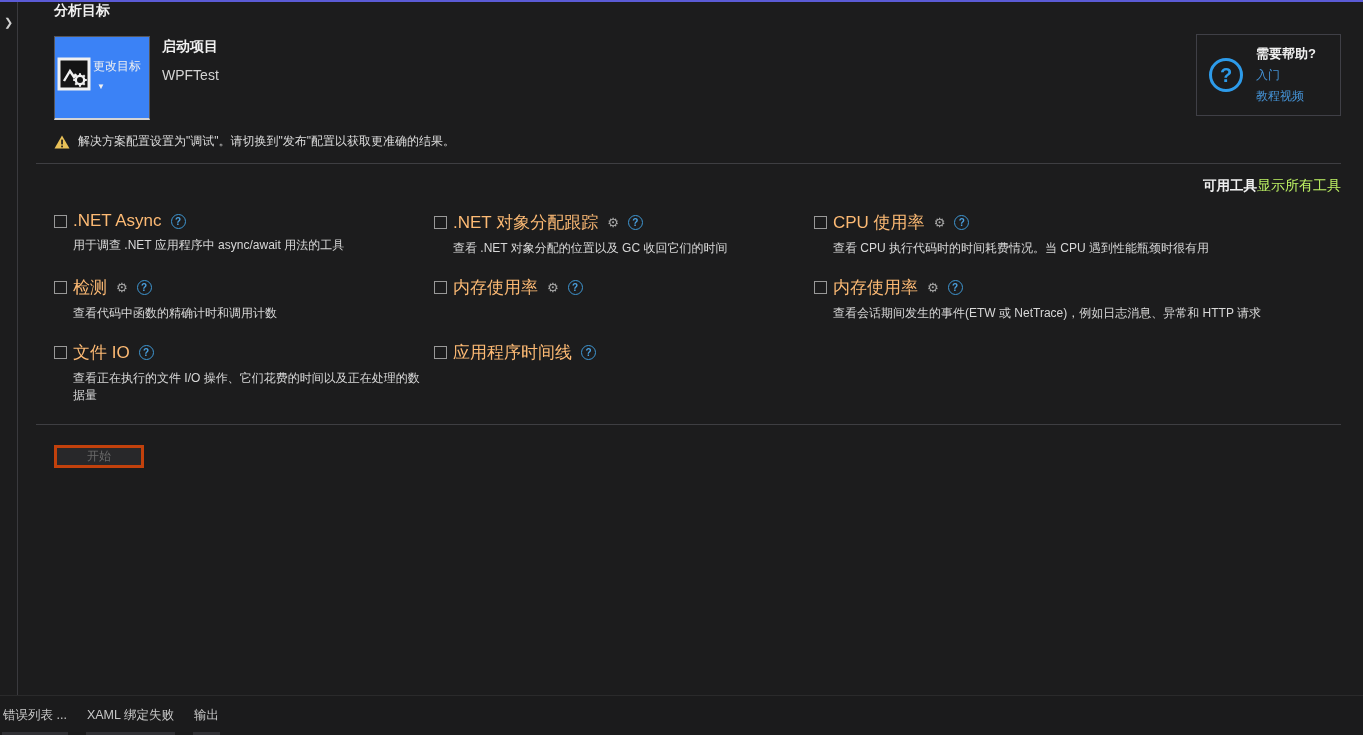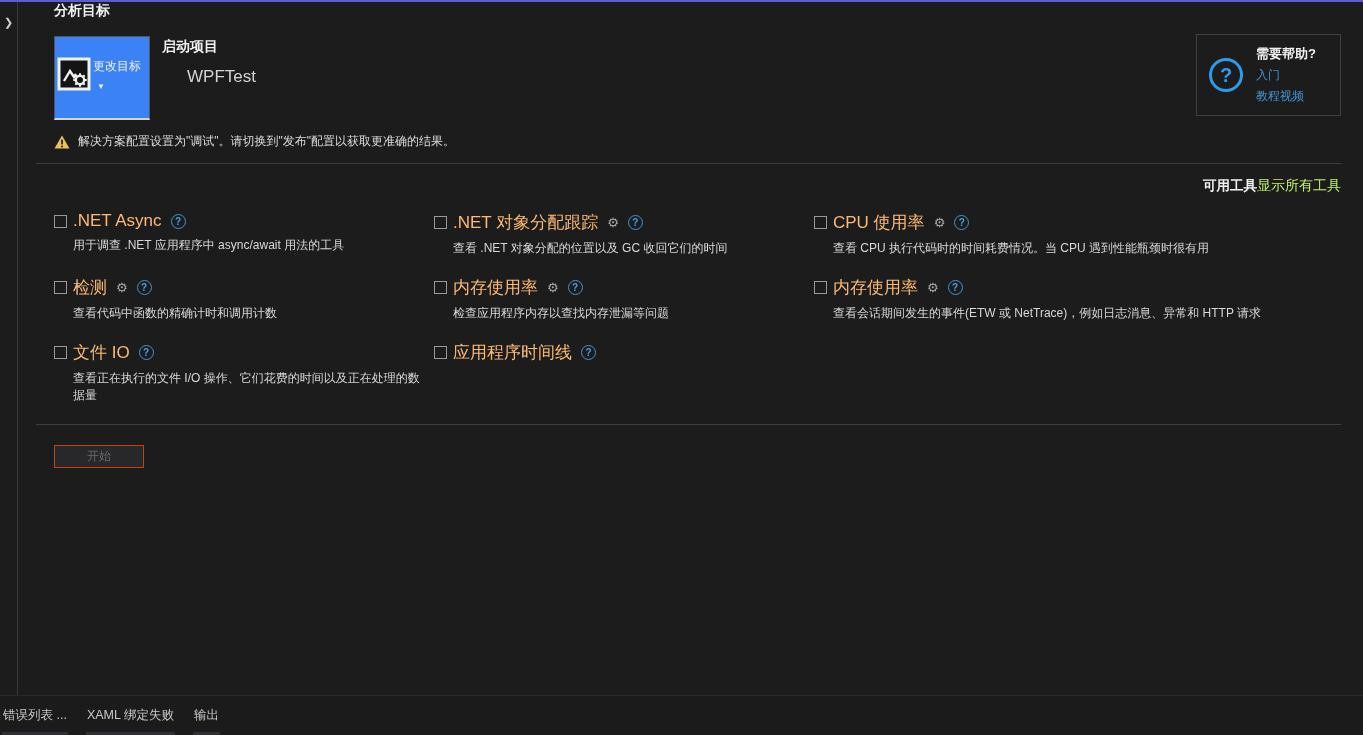--- a/index.html
+++ b/index.html
@@ -26,21 +26,21 @@
     width:96px; height:84px; background:#3b82f6;
     border:1px solid #56565a; border-bottom:2px solid #d4d4d4;
     display:flex; flex-direction:row; align-items:center; justify-content:flex-end;
     cursor:pointer; padding-bottom:7px;
   }
   .change-btn .iconbox { flex:1; display:flex; align-items:center; justify-content:center; }
   .change-btn .lbl { font-size:12px; color:#f0f0f0; white-space:nowrap; }
   .change-btn .dd { font-size:8px; color:#f0f0f0; margin-left:4px; }
   .target-info { margin-left:12px; padding-top:2px; }
   .target-type { font-size:14px; font-weight:bold; color:#f0f0f0; }
-  .project-name { font-size:17px; color:#d4d4d4; margin-top:11px;margin-left:25px; }
+  .project-name { font-size:14px; color:#d4d4d4; margin-top:11px; }
   .help-box {
     position:absolute; right:0; top:-2px; width:145px; height:82px;
     border:1px solid #3f3f46; display:flex; align-items:center; padding:0 12px;
   }
   .help-ring {
     width:34px; height:34px; border:3px solid #2d9bea; border-radius:50%;
     color:#2d9bea; font-size:20px; font-weight:bold;
     display:flex; align-items:center; justify-content:center; flex:none; cursor:pointer;
   }
   .help-texts { margin-left:13px; }
@@ -70,21 +70,21 @@
   .gear { font-size:13px; color:#a8a8a8; margin-left:9px; cursor:pointer; line-height:1; }
   .qmark {
     width:15px; height:15px; border:1px solid #3e96d2; border-radius:50%;
     color:#4aa0e0; font-size:10px; font-weight:bold;
     display:inline-flex; align-items:center; justify-content:center;
     margin-left:9px; flex:none; cursor:pointer;
   }
   .tool-desc { font-size:12px; color:#d8d8d8; margin-top:6px; margin-left:19px; line-height:16.5px; }
   .start-btn {
     margin-top:20px; width:90px; height:23px;
-    background:#28282a; border:1px solid #c2410c; color:#6a6a6a;
+    background:#28282a; border:3px solid #c2410c; color:#6a6a6a;
     font-size:12px; font-family:inherit; cursor:default;
   }
   .bottom-bar {
     position:absolute; bottom:0; left:0; right:0; height:40px;
     background:#1b1b1c; border-top:1px solid #2a2a2b;
     display:flex; align-items:center;
   }
   .btab {
     position:relative; height:100%; display:flex; align-items:center;
     padding:0 10px; font-size:12.5px; color:#c8c8c8; white-space:nowrap; cursor:pointer;
@@ -204,21 +204,20 @@
       <div class="tool-desc">查看代码中函数的精确计时和调用计数</div>
     </div>
 
     <div class="tool">
       <div class="tool-head">
         <span class="cb"></span>
         <span class="tool-label">内存使用率</span>
         <span class="gear">⚙</span>
         <span class="qmark">?</span>
       </div>
-      <div class="tool-desc">检查应用程序内存以查找内存泄漏等问题</div>
     </div>
 
     <div class="tool">
       <div class="tool-head">
         <span class="cb"></span>
         <span class="tool-label">内存使用率</span>
         <span class="gear">⚙</span>
         <span class="qmark">?</span>
       </div>
       <div class="tool-desc">查看会话期间发生的事件(ETW 或 NetTrace)，例如日志消息、异常和 HTTP 请求</div>

